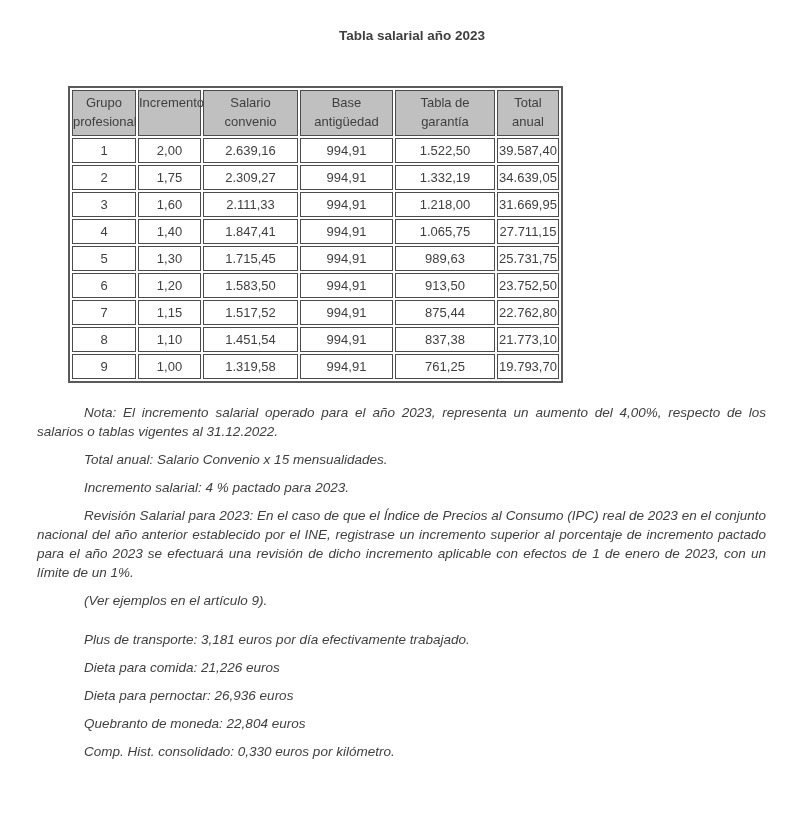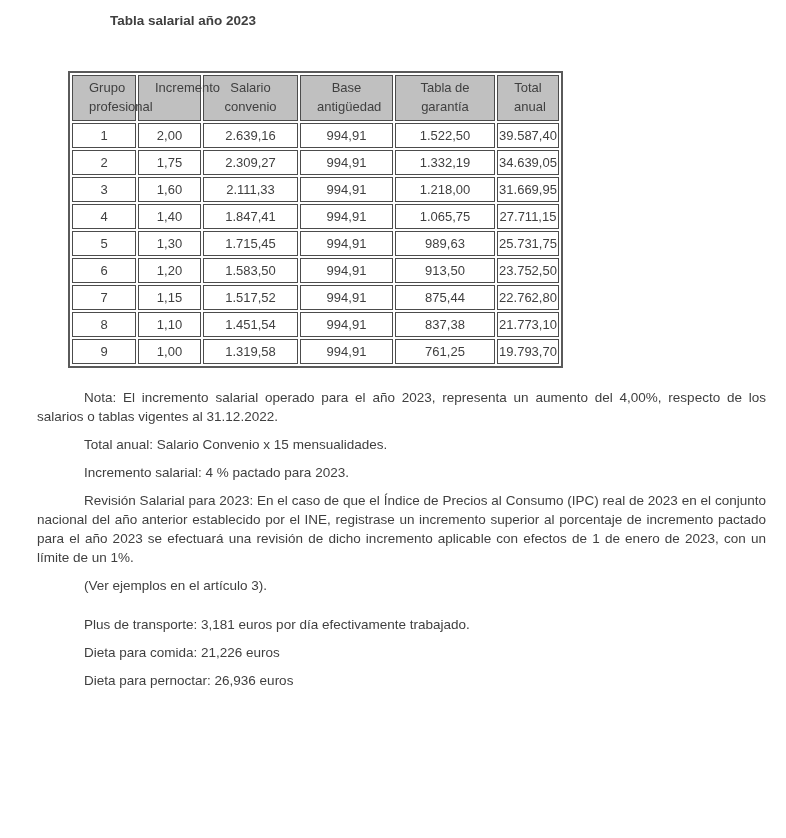--- a/index.html
+++ b/index.html
@@ -13,22 +13,23 @@
   html,body{margin:0;padding:0;}
   body{
     width:786px;height:838px;overflow:hidden;
     background:var(--page-bg);
     font-family:"Liberation Sans", sans-serif;
     color:var(--text);
     -webkit-font-smoothing:antialiased;
   }
   .page{width:786px;height:838px;position:relative;}
   .doc-title{
-    margin:13px 0 0;
-    padding-left:110px;            
+    margin:28px 0 0;
+    padding-left:38px;            
+    text-align:center;
     font-size:13.5px;
     font-weight:bold;
     line-height:16px;
     color:var(--text);
   }
   table.salary-table{
     margin:42px 0 0 68px;
     border-collapse:separate;
     border-spacing:2px;
     border:2px solid var(--table-outer-border);
@@ -37,37 +38,38 @@
     background:var(--page-bg);
   }
   table.salary-table th{
     background:var(--header-bg);
     border:1px solid var(--table-cell-border);
     font-weight:normal;
     font-size:13px;
     line-height:19px;
     text-align:center;
     vertical-align:top;
-    padding:2px 16px 1px;
+    padding:2px 0 1px;
     height:41px;
     white-space:pre-line;
   }
   table.salary-table td{
     border:1px solid var(--table-cell-border);
     font-size:13px;
     text-align:center;
     vertical-align:middle;
     padding:0;
     height:23px;
   }
   .notes{
     margin:20px 20px 0 37px;
     font-size:13.5px;
     line-height:19px;
     text-align:justify;
+    font-style:italic;
   }
   .notes p{
     margin:0 0 9px;
     text-indent:47px;
   }
   .notes p.gap-md{margin-top:3px;}
   .notes p.gap-lg{margin-top:20px;}
 </style>
 </head>
 <body>
@@ -174,19 +176,21 @@
           <td>19.793,70</td>
         </tr>
       </tbody>
   </table>
 
   <div class="notes">
     <p>Nota: El incremento salarial operado para el año 2023, representa un aumento del 4,00%, respecto de los salarios o tablas vigentes al 31.12.2022.</p>
     <p>Total anual: Salario Convenio x 15 mensualidades.</p>
     <p class="gap-md">Incremento salarial: 4 % pactado para 2023.</p>
     <p>Revisión Salarial para 2023: En el caso de que el Índice de Precios al Consumo (IPC) real de 2023 en el conjunto nacional del año anterior establecido por el INE, registrase un incremento superior al porcentaje de incremento pactado para el año 2023 se efectuará una revisión de dicho incremento aplicable con efectos de 1 de enero de 2023, con un límite de un 1%.</p>
-    <p>(Ver ejemplos en el artículo 3).</p>
+    <p>(Ver ejemplos en el artículo 9).</p>
     <p class="gap-lg">Plus de transporte: 3,181 euros por día efectivamente trabajado.</p>
     <p>Dieta para comida: 21,226 euros</p>
     <p>Dieta para pernoctar: 26,936 euros</p>
+    <p>Quebranto de moneda: 22,804 euros</p>
+    <p>Comp. Hist. consolidado: 0,330 euros por kilómetro.</p>
   </div>
 
 </div>
 
 </body></html>

